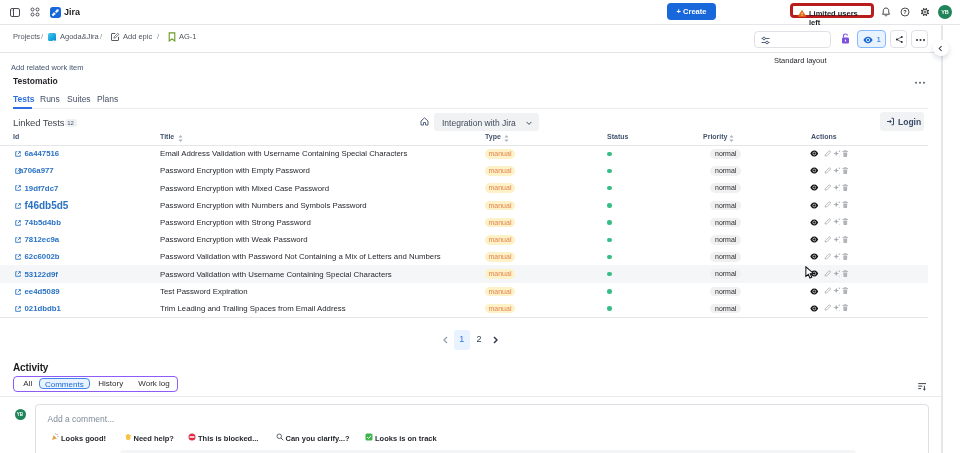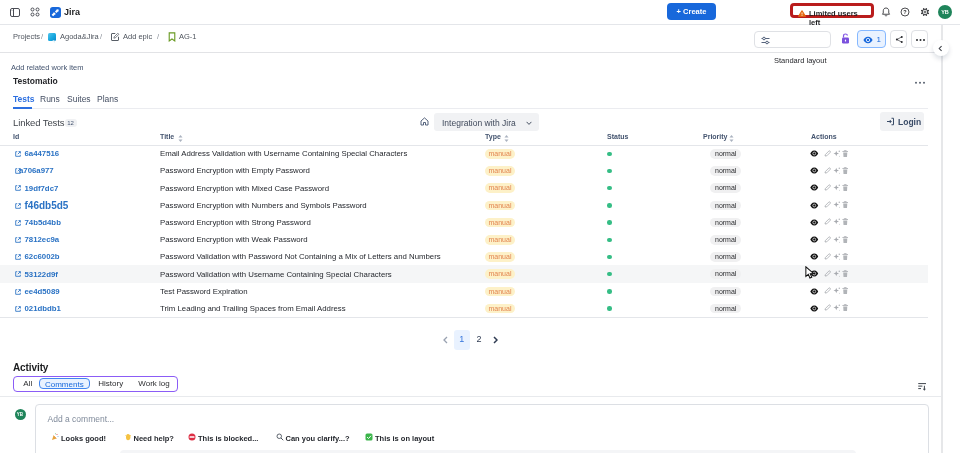--- a/index.html
+++ b/index.html
@@ -568,18 +568,18 @@
             <line x1="10" y1="10" x2="14.5" y2="14.5" stroke="#4c545e" stroke-width="2"></line>
           </svg>
         </span>
   <div class="abs" style="left:250px;top:1px;font-size:7.5px;font-weight:bold;color:#25282e;line-height:9px;white-space:nowrap;">Can you clarify...?</div>
         <span class="abs" style="left:329.5px;top:0;">
           <svg width="8" height="8" viewBox="0 0 16 16">
             <rect x="1" y="1" width="14" height="14" rx="3" fill="#3bb54a"></rect>
             <path d="M4.2 8.2 L7 11 L12 5.5" fill="none" stroke="#fff" stroke-width="2"></path>
           </svg>
         </span>
-  <div class="abs" style="left:339.5px;top:1px;font-size:7.5px;font-weight:bold;color:#25282e;line-height:9px;white-space:nowrap;">This is on layout</div>
+  <div class="abs" style="left:339.5px;top:1px;font-size:7.5px;font-weight:bold;color:#25282e;line-height:9px;white-space:nowrap;">Looks is on track</div>
       </div>
     <div class="abs" style="left:84.5px;top:45px;width:736px;height:13px;background:#f4f5f7;border-radius:4px 4px 0 0;"></div>
   </div>
 
 </div>
 
 </body></html>

